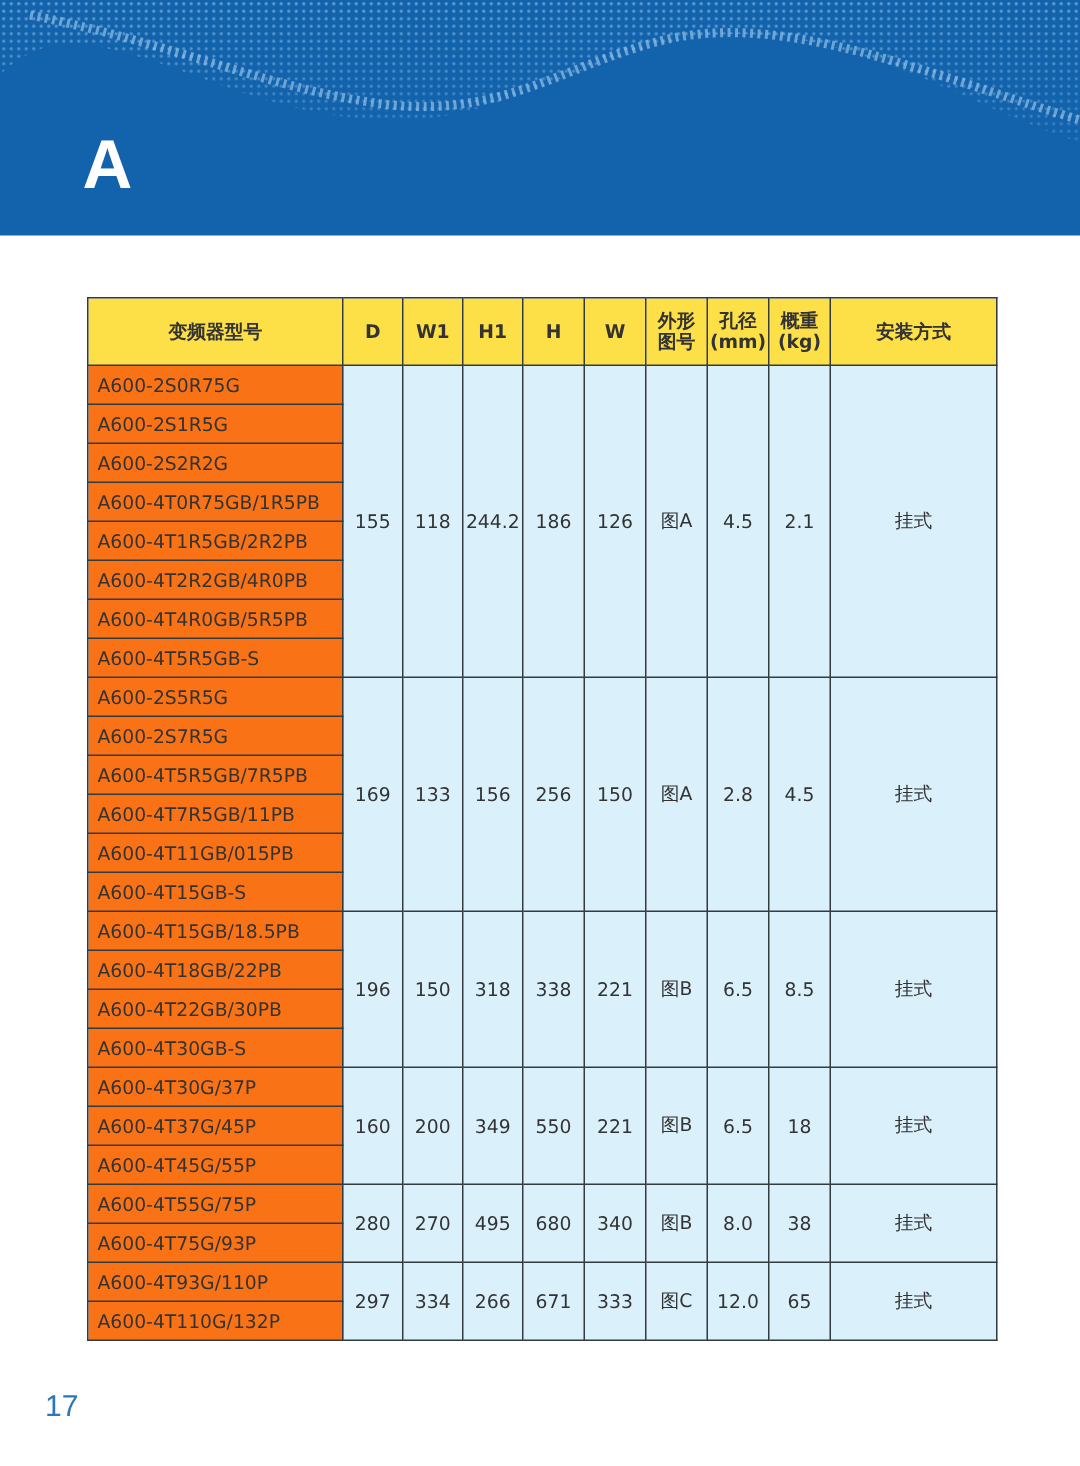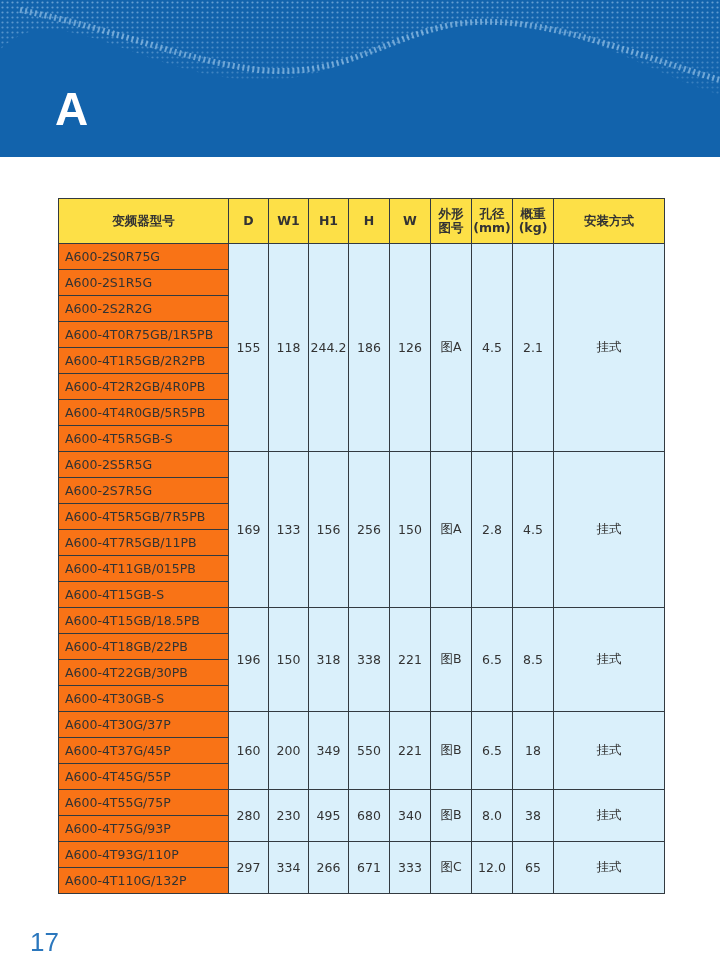--- a/index.html
+++ b/index.html
@@ -7,21 +7,21 @@
   .banner { position:absolute; left:0; top:0; width:720px; height:157px; background:#1263ac; overflow:hidden; }
   .banner svg { position:absolute; left:0; top:0; }
   .title { position:absolute; left:55px; top:82px; color:#ffffff; font-weight:bold; white-space:nowrap; display:flex; align-items:baseline; }
   .title .big { font-family:"Liberation Sans", sans-serif; font-size:46px; font-weight:bold; margin-right:14px; }
   .title .rest { font-size:26px; font-weight:bold; letter-spacing:0.5px; }
   table.spec { position:absolute; left:58px; top:198px; border-collapse:collapse; table-layout:fixed; width:606px; }
   table.spec th, table.spec td { border:1px solid #333a40; padding:0; text-align:center; vertical-align:middle; font-size:12.5px; color:#333333; }
   table.spec th { background:#fde047; height:44px; font-weight:bold; line-height:14px; }
   table.spec td { background:#daf0fb; height:25px; }
   table.spec td.model { background:#f97316; text-align:left; padding-left:6px; font-size:12.5px; white-space:nowrap; }
-  .pagenum { position:absolute; left:30px; top:927px; font-family:"Liberation Sans", sans-serif; font-size:26px; color:#2b77bd; }
+  .pagenum { position:absolute; left:30px; top:927px; font-family:"Liberation Sans", sans-serif; font-size:20px; color:#2b77bd; }
 </style>
 </head>
 <body>
 
 <div class="banner">
   <svg width="720" height="157">
     <defs>
       <pattern id="dots" width="5" height="5" patternUnits="userSpaceOnUse">
         <circle cx="2.5" cy="2.5" r="1.1" fill="#8fbde6"></circle>
       </pattern>
@@ -171,21 +171,21 @@
     <tr>
         <td class="model">A600-4T37G/45P</td>
       </tr>
     <tr>
         <td class="model">A600-4T45G/55P</td>
       </tr>
 
     <tr>
       <td class="model">A600-4T55G/75P</td>
       <td rowspan="2">280</td>
-      <td rowspan="2">230</td>
+      <td rowspan="2">270</td>
       <td rowspan="2">495</td>
       <td rowspan="2">680</td>
       <td rowspan="2">340</td>
       <td rowspan="2">图B</td>
       <td rowspan="2">8.0</td>
       <td rowspan="2">38</td>
       <td rowspan="2">挂式</td>
     </tr>
     <tr>
         <td class="model">A600-4T75G/93P</td>

